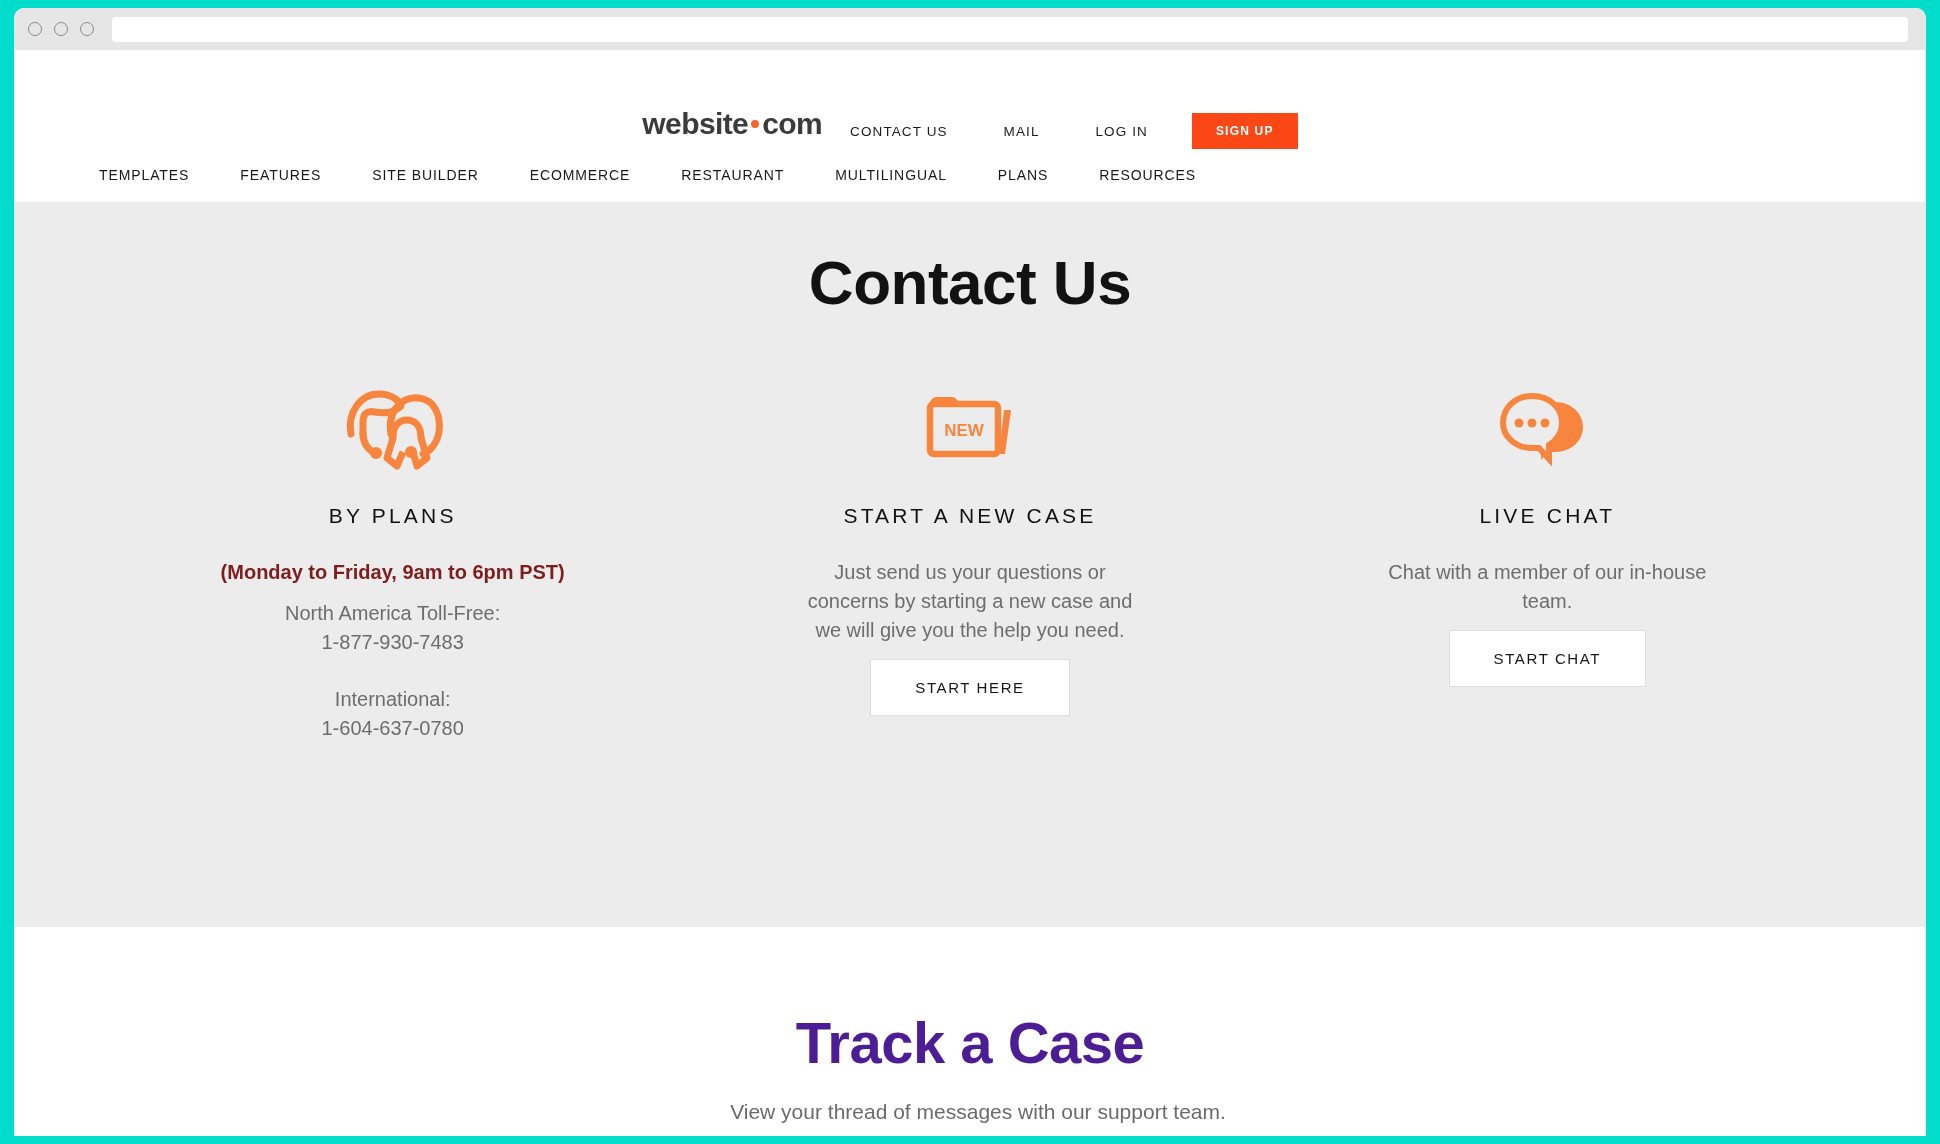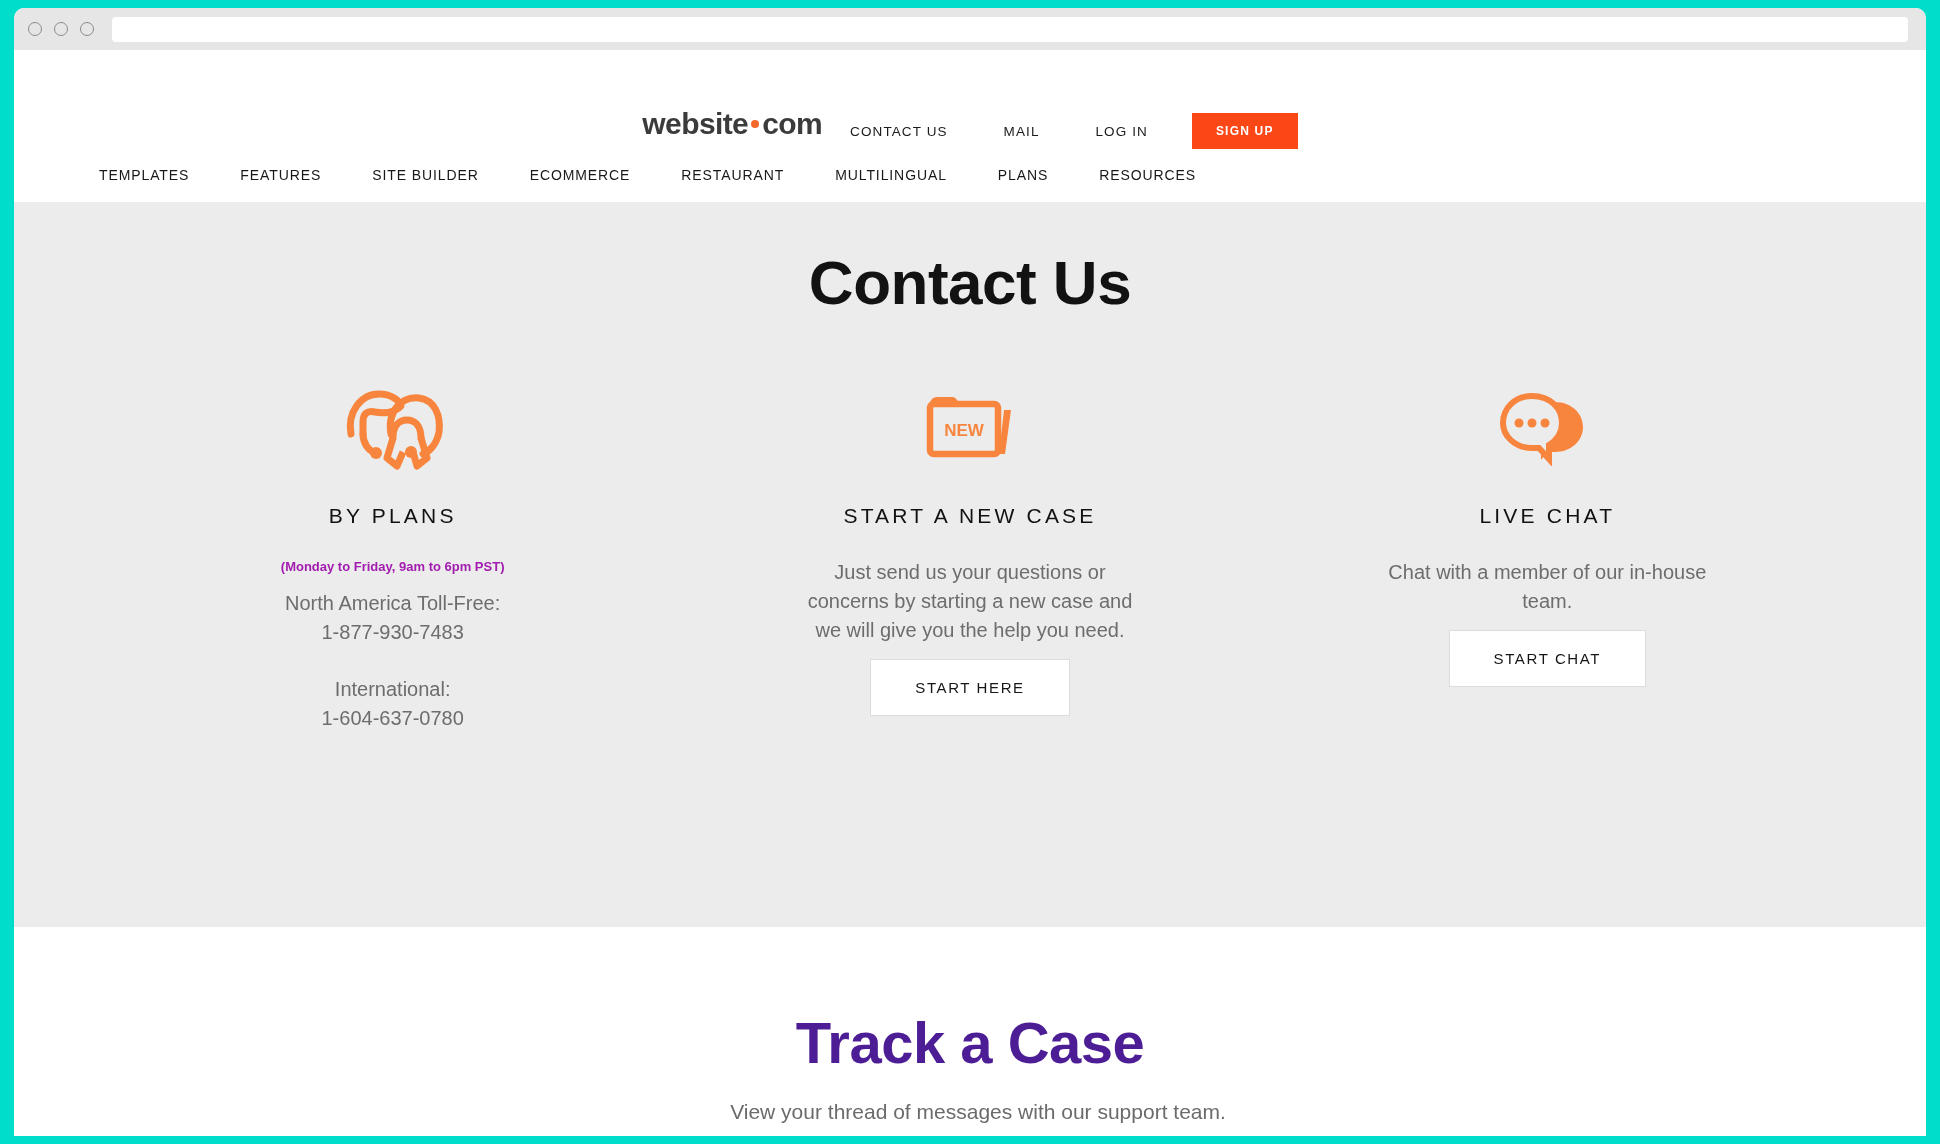--- a/index.html
+++ b/index.html
@@ -197,23 +197,23 @@
   .col-body {
     font-size: 20px;
     line-height: 1.45;
     color: #6d6d6d;
     max-width: 330px;
     margin: 0 auto;
   }
   .col-body.phone-body { max-width: 360px; }
 
   .hours-note {
-    font-size: 13px;
-    font-weight: bold;
-    color: #a21caf;
+    font-size: 20px;
+    font-weight: bold;
+    color: #7f1d1d;
     margin-bottom: 12px;
   }
   .phone-group { margin-bottom: 28px; text-align: center; }
   .phone-group:last-child { margin-bottom: 0; }
 
   .ghost-btn {
     display: inline-block;
     background: #ffffff;
     border: 1px solid #dcdcdc;
     color: #161616;

